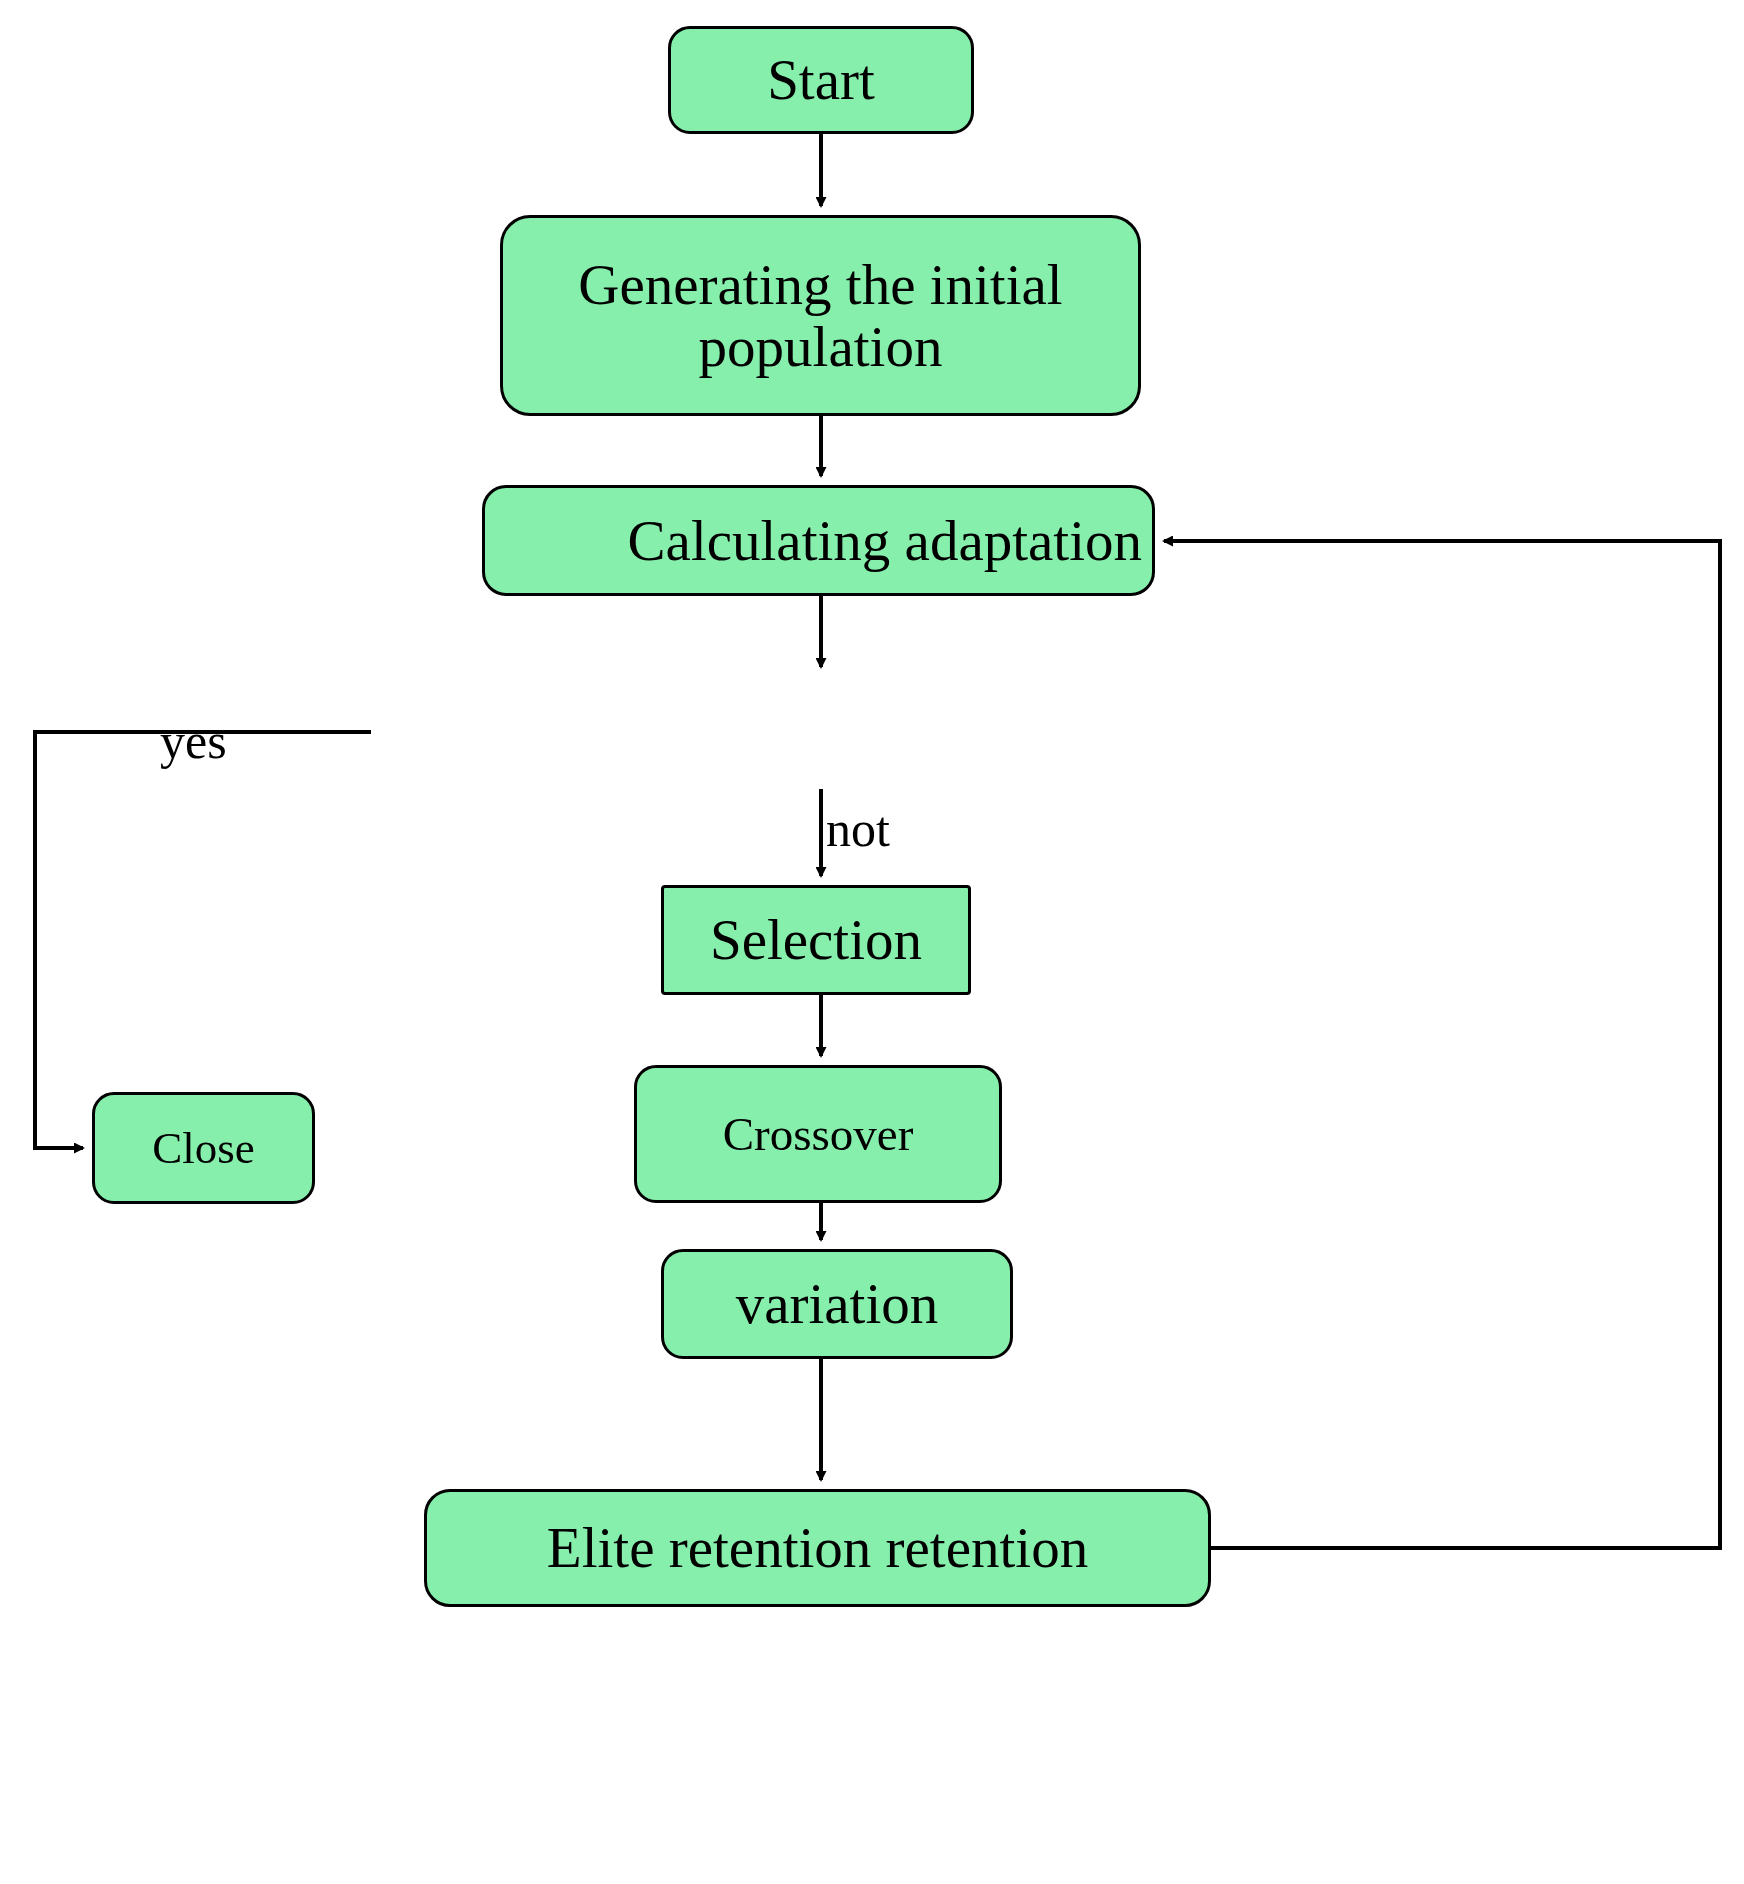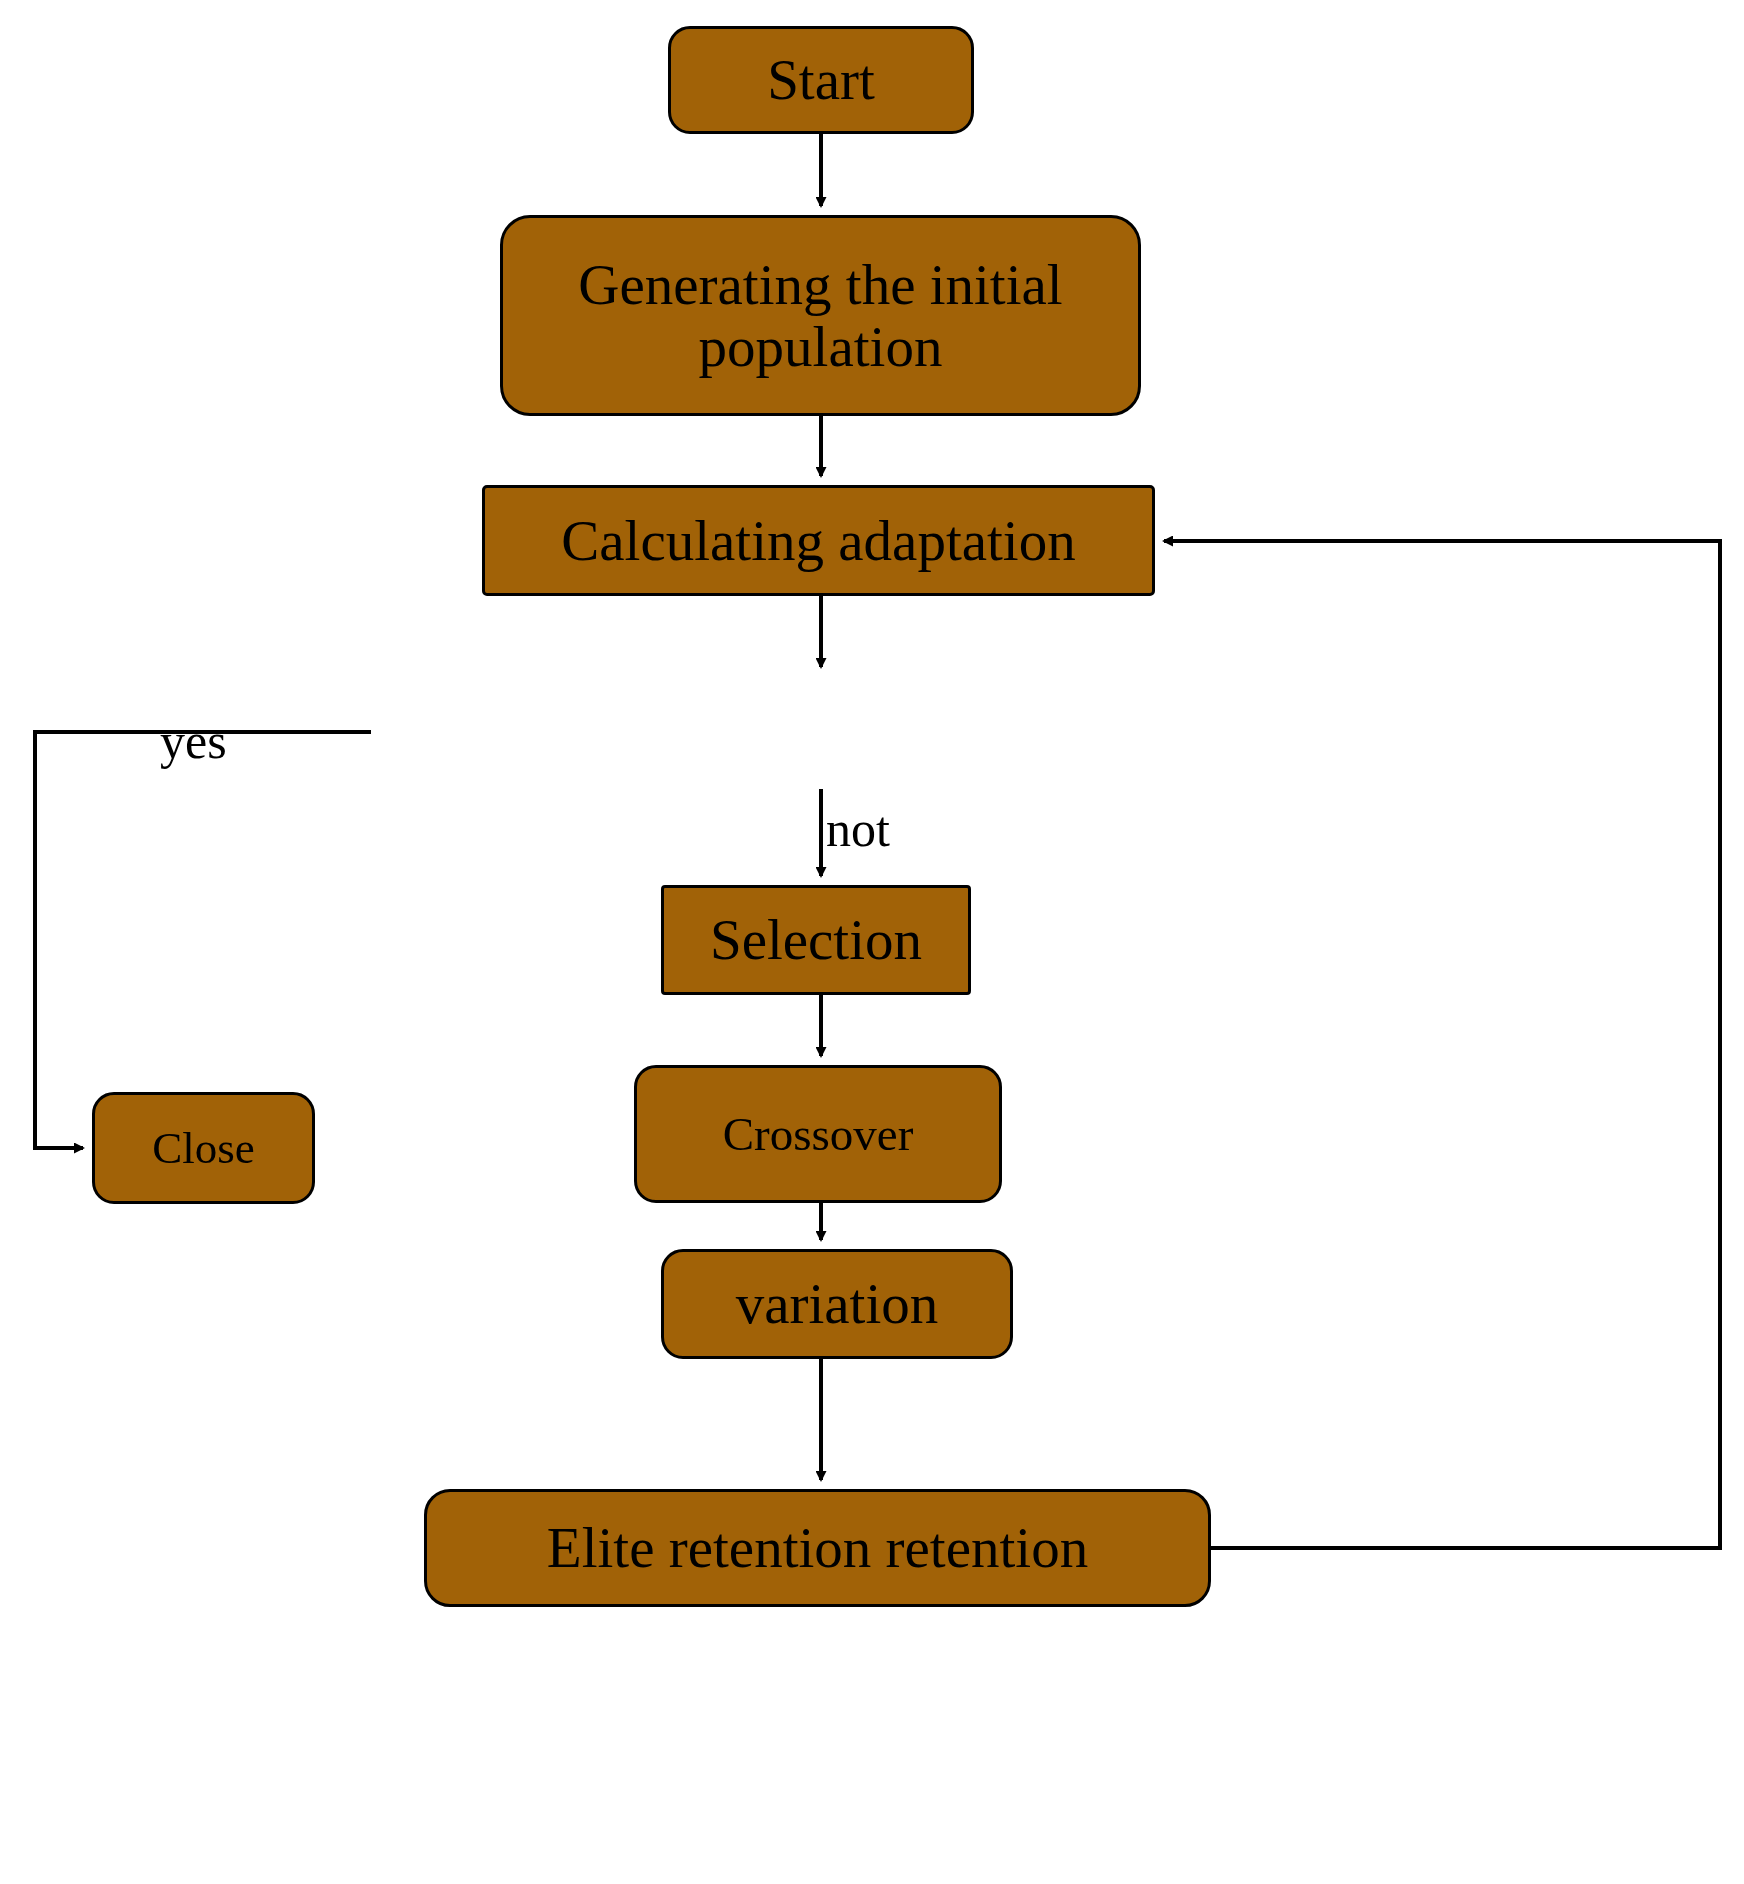--- a/index.html
+++ b/index.html
@@ -19,21 +19,21 @@
     position: absolute;
     left: 0;
     top: 0;
     width: 1744px;
     height: 1884px;
   }
   .node {
     position: absolute;
     box-sizing: border-box;
     border: 3px solid #000000;
-    background: #a16207;
+    background: #86efac;
     display: flex;
     align-items: center;
     justify-content: center;
     text-align: center;
     color: #000000;
     line-height: 1.08;
     padding: 0 10px;
   }
   .edge-label {
     position: absolute;
@@ -74,21 +74,21 @@
   </svg>
 
   <div class="node" style="left:668px; top:26px; width:306px; height:108px; border-radius:22px; font-size:57px;">
     <span>Start</span>
   </div>
 
   <div class="node" style="left:500px; top:215px; width:641px; height:201px; border-radius:30px; font-size:57px;">
     <span>Generating the initial population</span>
   </div>
 
-  <div class="node" style="left:482px; top:485px; width:673px; height:111px; border-radius:5px; font-size:57px;">
+  <div class="node" style="left:482px; top:485px; width:673px; height:111px; border-radius:24px; font-size:57px;justify-content:flex-end;">
     <span>Calculating adaptation</span>
   </div>
 
 
   <div class="node" style="left:92px; top:1092px; width:223px; height:112px; border-radius:22px; font-size:45px;">
     <span>Close</span>
   </div>
 
   <div class="node" style="left:661px; top:885px; width:310px; height:110px; border-radius:4px; font-size:57px;">
     <span>Selection</span>

